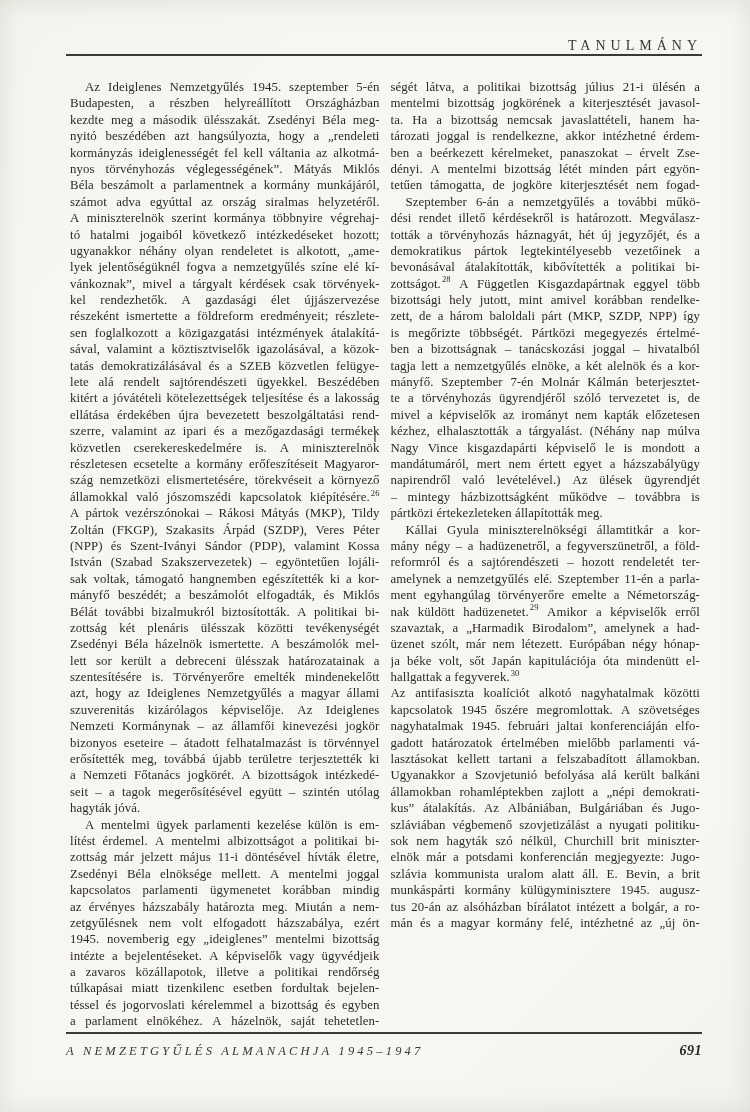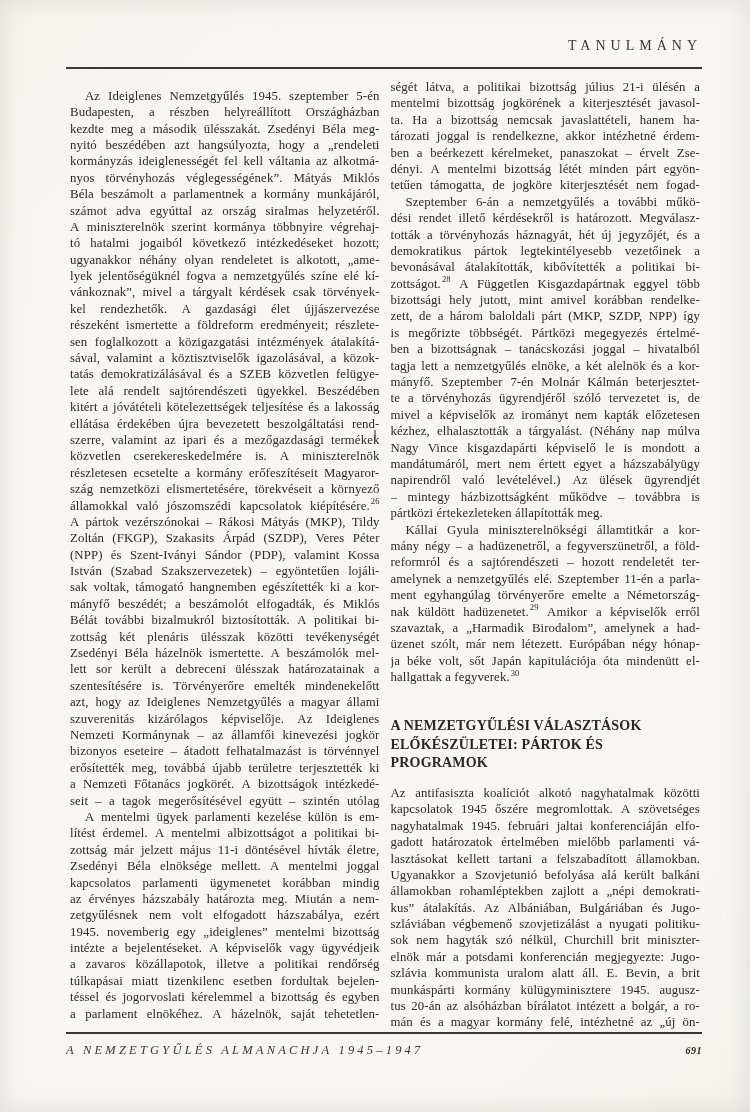--- a/index.html
+++ b/index.html
@@ -13,29 +13,29 @@
   }
   .page {
     position: absolute; inset: 0;
     background: linear-gradient(135deg, #f4f3ee 0%, #f7f6f2 18%, #f7f6f2 82%, #f3f2ed 100%);
     box-shadow: inset 0 0 26px rgba(120,115,100,0.18);
   }
   .hdr {
     position: absolute; left: 66px; right: 48px; top: 36px;
     text-align: right;
     border-bottom: 2.5px solid #3b3934;
-    padding-bottom: 13px;
+    padding-bottom: 0;
   }
   .hdr-label {
     font-size: 14px; letter-spacing: 5px; color: #3a3833;
     font-variant: small-caps;
   }
   .main {
     position: absolute; left: 70px; right: 50px; top: 79px;
-    display: flex; gap: 11px; align-items: center;
+    display: flex; gap: 11px;
   }
   .col { flex: 1 1 0; min-width: 0; }
   .para { margin: 0; }
   .line {
     font-size: 12.8px;
     height: 16.4px; line-height: 16.4px;
     overflow: hidden;
     letter-spacing: 0.1px;
   }
   .just { display: flex; justify-content: space-between; white-space: nowrap; }
@@ -52,21 +52,21 @@
   .ftr {
     position: absolute; left: 66px; right: 48px; top: 1032px;
     border-top: 2.5px solid #3b3934;
     padding-top: 9px;
     display: flex; justify-content: space-between; align-items: baseline; font-style: italic;
   }
   .ftr-title {
     font-size: 12.5px; letter-spacing: 3.2px; color: #3a3833;
     font-variant: small-caps;
   }
-  .ftr-page { font-size: 10px; font-weight: bold; letter-spacing: 0.5px; color: #26241f; }
+  .ftr-page { font-size: 14px; font-weight: bold; letter-spacing: 0.5px; color: #26241f; }
   .artifact {
     position: absolute; left: 374px; top: 430px; width: 2px; height: 12px;
     background: #55524b; opacity: 0.65;
   }
 </style>
 </head>
 <body>
 
 <div class="page">
 
@@ -452,20 +452,21 @@
             <span class="word">seit</span>
             <span class="word">–</span>
             <span class="word">a</span>
             <span class="word">tagok</span>
             <span class="word">megerősítésével</span>
             <span class="word">együtt</span>
             <span class="word">–</span>
             <span class="word">szintén</span>
             <span class="word">utólag</span>
           </div>
+          <div class="line">hagyták jóvá.</div>
         </div>
         <div class="para">
           <div class="line just indent">
             <span class="word">A</span>
             <span class="word">mentelmi</span>
             <span class="word">ügyek</span>
             <span class="word">parlamenti</span>
             <span class="word">kezelése</span>
             <span class="word">külön</span>
             <span class="word">is</span>
@@ -911,24 +912,20 @@
             <span class="word">béke</span>
             <span class="word">volt,</span>
             <span class="word">sőt</span>
             <span class="word">Japán</span>
             <span class="word">kapitulációja</span>
             <span class="word">óta</span>
             <span class="word">mindenütt</span>
             <span class="word">el-</span>
           </div>
           <div class="line">hallgattak a fegyverek.<span class="sup">30</span></div>
-        </div>
-        <div class="heading">
-          <div class="h-line">A NEMZETGYŰLÉSI VÁLASZTÁSOK</div>
-          <div class="h-line">ELŐKÉSZÜLETEI: PÁRTOK ÉS PROGRAMOK</div>
         </div>
         <div class="para">
           <div class="line just">
             <span class="word">Az</span>
             <span class="word">antifasiszta</span>
             <span class="word">koalíciót</span>
             <span class="word">alkotó</span>
             <span class="word">nagyhatalmak</span>
             <span class="word">közötti</span>
           </div>

